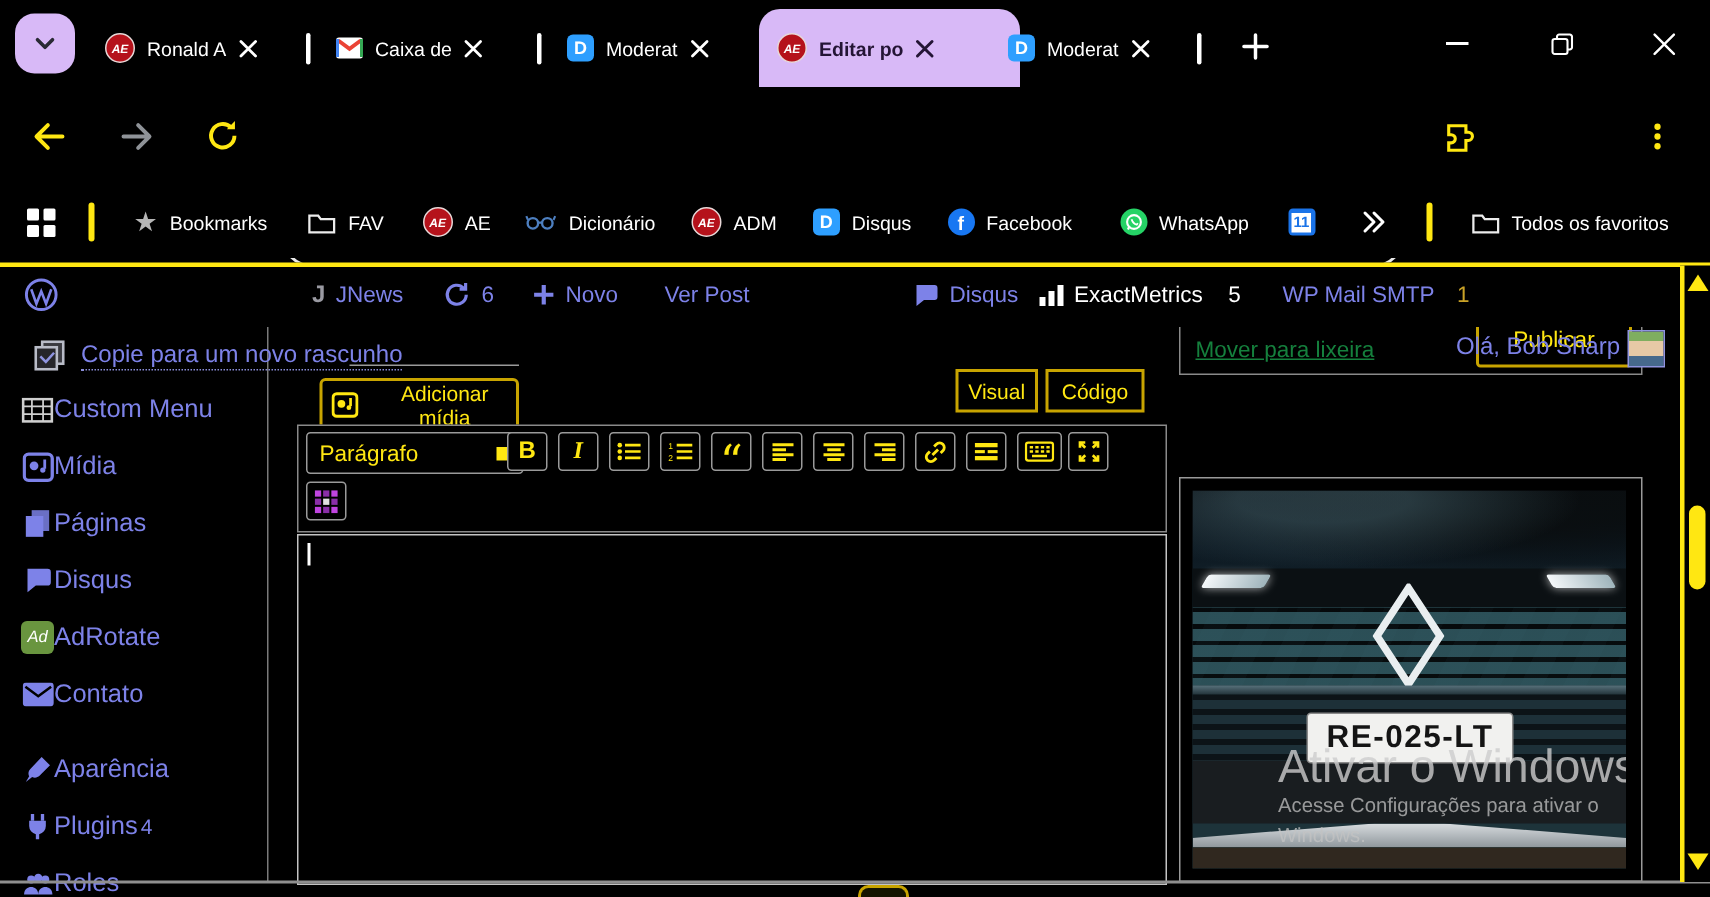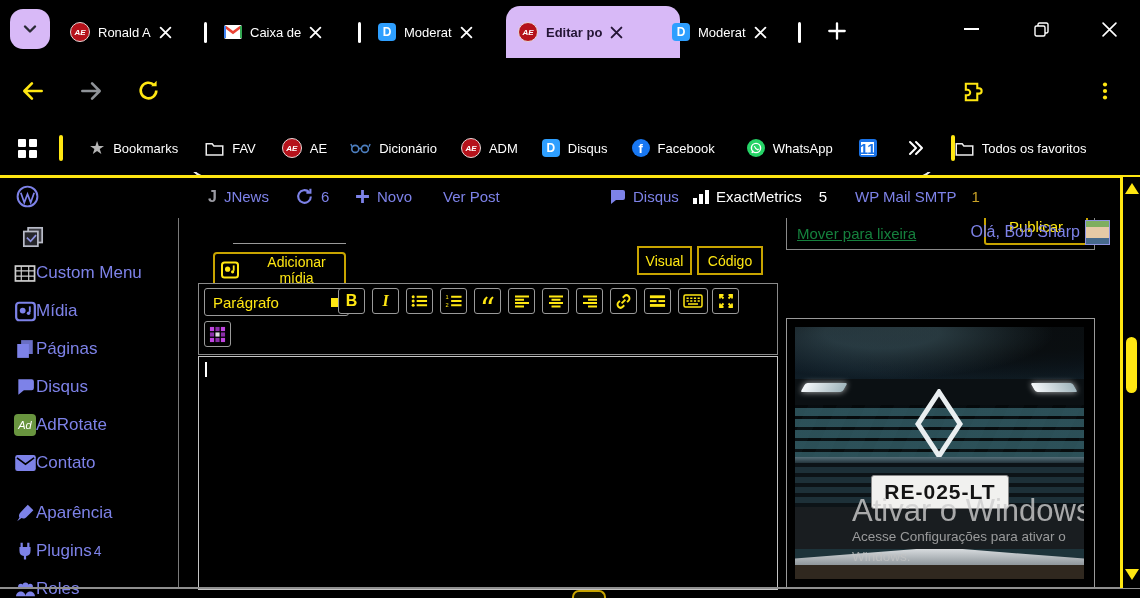--- a/index.html
+++ b/index.html
@@ -43,21 +43,21 @@
   .bkbar{position:absolute;left:0;top:124px;width:1140px;height:48px;background:#000;display:flex;align-items:center;}
   .bk{display:flex;align-items:center;gap:8px;color:#fff;font-size:13px;cursor:pointer;white-space:nowrap;}
   .bksep{width:4px;height:26px;background:#ffe712;border-radius:2px;}
   .appsgrid{display:grid;grid-template-columns:8px 8px;grid-template-rows:8px 8px;gap:3px;cursor:pointer;}
   .appsgrid i{background:#fff;border-radius:1px;}
   .star-flat{color:#b5b5b5;font-size:18px;line-height:1;}
   .fbicon{width:18px;height:18px;border-radius:50%;background:#1877f2;color:#fff;font-weight:bold;font-size:13px;
     display:flex;align-items:center;justify-content:center;}
   .waicon{width:18px;height:18px;border-radius:50%;background:#25d366;display:flex;align-items:center;justify-content:center;}
   .calicon{width:18px;height:18px;border-radius:3px;background:#1a73e8;display:flex;align-items:center;justify-content:center;}
-  .calicon b{width:13px;height:13px;background:#fff;color:#1a73e8;font-size:15px;display:flex;align-items:center;justify-content:center;}
+  .calicon b{width:13px;height:13px;background:#fff;color:#1a73e8;font-size:10px;display:flex;align-items:center;justify-content:center;}
 
   
   .adminbar{position:absolute;left:0;top:175px;width:1140px;height:40px;background:#000;border-top:3px solid #ffe712;
     color:#7d82e8;font-size:15px;z-index:6;}
   .ab-item{position:absolute;top:0;height:37px;display:flex;align-items:center;gap:7px;cursor:pointer;white-space:nowrap;}
   .ab-white{color:#fff;}
   .ab-count-y{color:#c9a227;}
   .bars{display:flex;align-items:flex-end;gap:2px;height:14px;}
   .bars i{width:4px;background:#fff;}
 
@@ -359,21 +359,21 @@
       <span class="calicon">
           <b>11</b>
         </span>
     </span>
     <span style="margin-left:30px;">
         <svg width="18" height="16" viewBox="0 0 18 16">
           <path d="M3 2l6 6-6 6M9 2l6 6-6 6" fill="none" stroke="#fff" stroke-width="2" stroke-linecap="round" stroke-linejoin="round"></path>
         </svg>
       </span>
     <span class="bksep" style="margin-left:26px;"></span>
-    <span class="bk" style="">
+    <span class="bk" style="margin-left:26px;">
       <span>
           <svg width="19" height="15" viewBox="0 0 20 16" fill="none" stroke="#ececec" stroke-width="1.6">
             <path d="M1.2 3h6.3l1.8 2.4h9.5v9.4H1.2z"></path>
           </svg>
         </span>
       <span>Todos os favoritos</span>
     </span>
   </div>
 
   <div class="adminbar">
@@ -517,20 +517,21 @@
     </div>
 
     <div class="duplink">
       <span>
           <svg width="22" height="22" viewBox="0 0 18 18">
             <rect x="5" y="1.5" width="11.5" height="12" fill="#3a3a40" stroke="#b9bcc8" stroke-width="1.4"></rect>
             <rect x="1.5" y="4.5" width="11.5" height="12" fill="#26262b" stroke="#b9bcc8" stroke-width="1.4"></rect>
             <path d="M4 9.5l3 3 4.5-5" stroke="#8f94e0" stroke-width="1.4" fill="none"></path>
           </svg>
         </span>
+      <span class="txt">Copie para um novo rascunho</span>
     </div>
     <div class="dupline"></div>
 
     <button class="addmedia">
       <span style="color:#ffe712;">
           <svg width="18" height="18" viewBox="0 0 18 18">
             <rect x="1" y="1.5" width="16" height="15" rx="2.5" fill="none" stroke="currentColor" stroke-width="2"></rect>
             <circle cx="6.6" cy="8.2" r="2.6" fill="currentColor"></circle>
             <path d="M12.7 4.4v5.4" stroke="currentColor" stroke-width="1.8"></path>
             <circle cx="11.6" cy="10.8" r="1.6" fill="currentColor"></circle>

